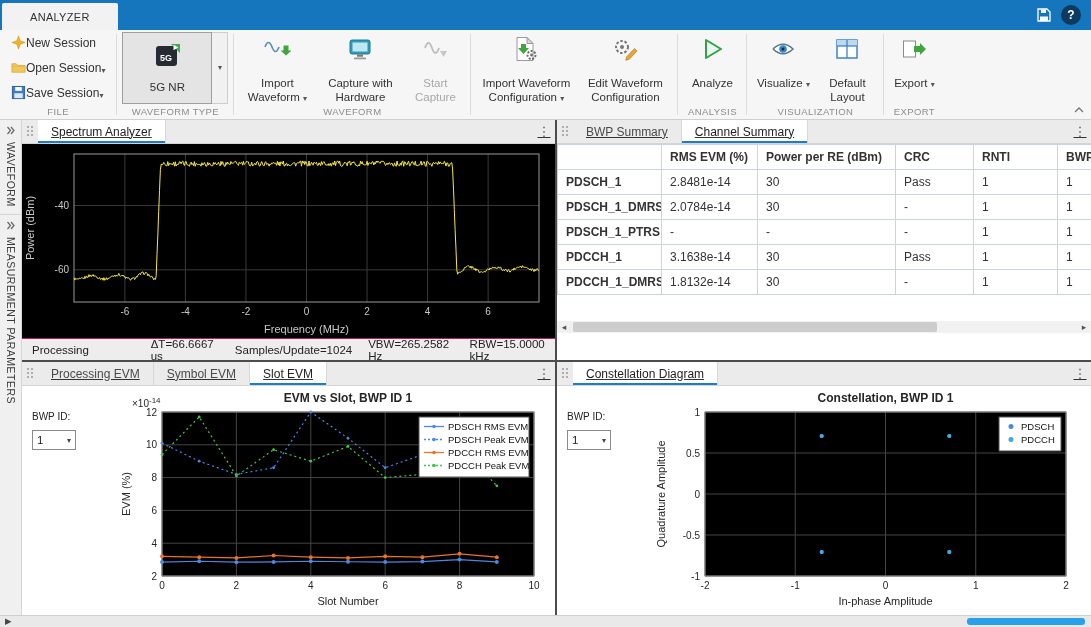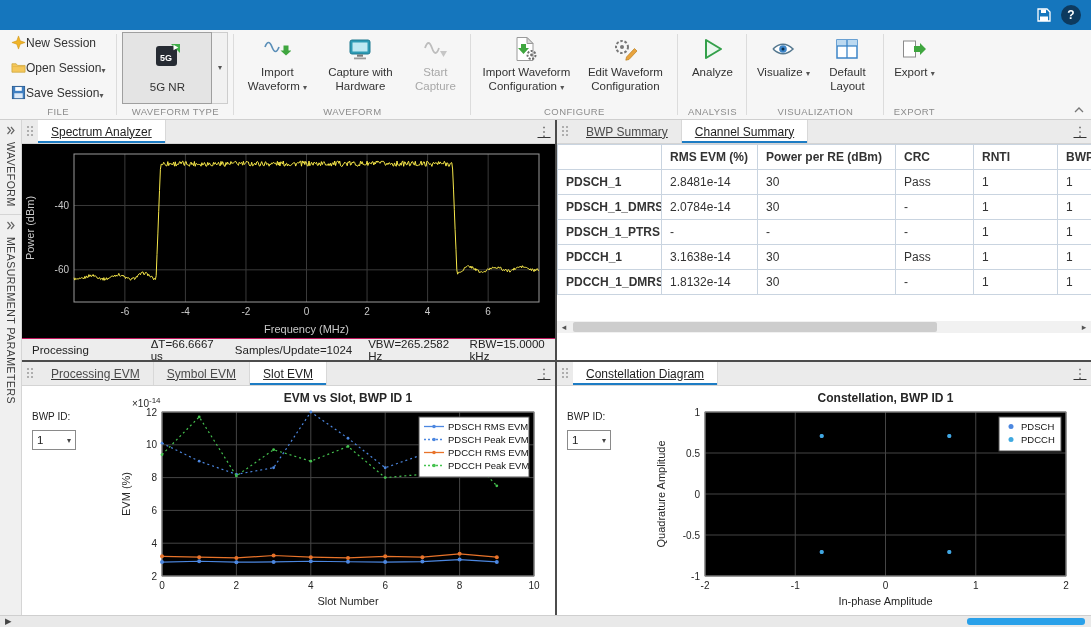--- a/index.html
+++ b/index.html
@@ -19,21 +19,21 @@
   .toolstrip { height:90px; background:#f6f6f6; border-bottom:1px solid #cfcfcf; display:flex; position:relative; flex:0 0 auto; }
   .ts-section { display:flex; flex-direction:column; padding:1px 5px 0; }
   .ts-content { flex:1; display:flex; align-items:stretch; gap:2px; }
   .ts-label { height:15px; font-size:9.5px; color:#8c8c8c; letter-spacing:.4px; display:flex; align-items:center; justify-content:center; }
   .ts-divider { width:1px; background:#dcdcdc; margin:4px 0; }
   .ts-stack { display:flex; flex-direction:column; justify-content:space-around; }
   .ts-small { display:flex; align-items:flex-end; background:none; border:none; font:inherit; font-size:12px;
               color:#333; padding:2px 6px; text-align:left; white-space:nowrap; }
   .ts-big { width:76px; display:flex; flex-direction:column; align-items:center; gap:3px; padding-top:5px;
             background:none; border:none; font:inherit; font-size:11.5px; color:#333; line-height:1.25; text-align:center; }
-  .ts-big .lblwrap { display:block; padding:0 1px; }
+  .ts-big .lblwrap { display:block; padding:0 1px;margin-top:11px; }
   .ts-big.disabled { color:#a8a8a8; }
   .caret { font-size:8px; color:#555; }
   .wtype-wrap { display:flex; align-items:center; }
   .wtype-btn { width:90px; height:72px; background:#e4e4e4; border:1px solid #9f9f9f; display:flex; flex-direction:column;
                align-items:center; gap:12px; padding-top:9px; font:inherit; font-size:11.5px; color:#333; }
   .wtype-drop { width:16px; height:72px; border:1px solid #cdcdcd; border-left:none; background:#f1f1f1;
                 font-size:8px; color:#555; display:flex; align-items:center; justify-content:center; }
   .ts-collapse { position:absolute; right:7px; bottom:3px; background:none; border:none; }
   .ic { display:flex; align-items:center; justify-content:center; }
 
@@ -86,20 +86,23 @@
   .bottombar { height:12px; background:#e9e9e9; border-top:1px solid #cfcfcf; position:relative; flex:0 0 auto; }
   .bb-expand { position:absolute; left:5px; top:0; font-size:8.5px; color:#444; line-height:11px; background:none; border:none; }
   .bb-thumb { position:absolute; right:6px; top:2px; width:118px; height:7px; background:#29a0e9; border-radius:3px; }
 </style>
 </head>
 <body>
 
 <div class="app">
 
   <div class="titlebar">
+    <div class="tb-tab">
+      <span>ANALYZER</span>
+    </div>
     <div class="tb-right">
       <button class="tb-btn">
         <span class="ic">
           <svg width="16" height="16" viewBox="0 0 16 16">
               <path d="M2 2h9l3 3v9H2z" fill="none" stroke="#fff" stroke-width="1.3"></path>
               <rect x="5" y="2.5" width="5" height="3.5" fill="#fff"></rect>
               <rect x="4" y="9.5" width="8" height="4.5" fill="#fff"></rect>
             </svg>
         </span>
       </button>
@@ -227,21 +230,20 @@
           <span class="ic">
             <svg width="26" height="26" viewBox="0 0 26 26">
                 <circle cx="10" cy="11" r="6" fill="none" stroke="#787878" stroke-width="2" stroke-dasharray="2.5 1.8"></circle>
                 <circle cx="10" cy="11" r="2" fill="#787878"></circle>
                 <polygon points="14.5,21 22.5,12.5 25,15 17,23.5 13.8,24.2" fill="#e8a33d" stroke="#b97f23" stroke-width="0.7"></polygon>
               </svg>
           </span>
           <span class="lblwrap"><span>Edit Waveform Configuration</span></span>
         </button>
       </div>
-      <div class="ts-label">CONFIGURE</div>
     </div>
 
     <div class="ts-divider"></div>
 
     <div class="ts-section">
       <div class="ts-content">
         <button class="ts-big" style="width:58px">
           <span class="ic">
             <svg width="26" height="26" viewBox="0 0 26 26">
                 <polygon points="7,4 22,13 7,22" fill="#eaf7ee" stroke="#33a04a" stroke-width="2" stroke-linejoin="round"></polygon>

